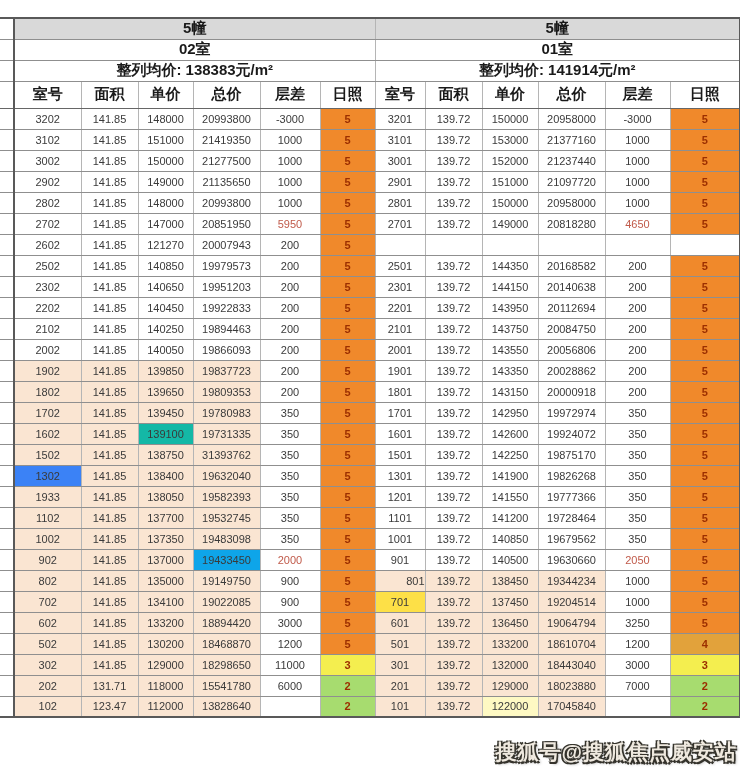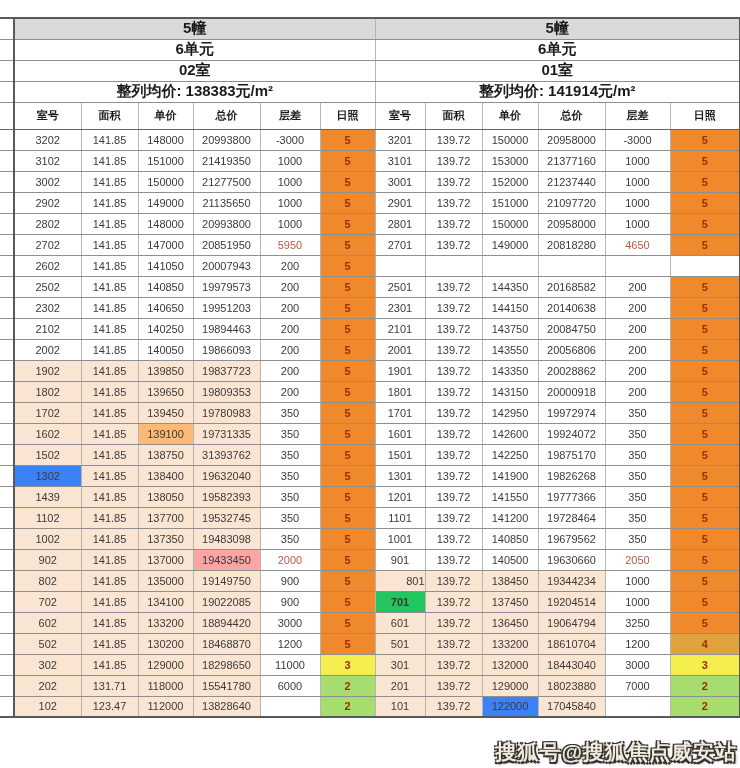--- a/index.html
+++ b/index.html
@@ -18,21 +18,21 @@
   td{
     border:1px solid #b5b5b5;
     border-top-color:#8f8f8f;border-bottom-color:#8f8f8f;
     text-align:center;vertical-align:middle;
     padding:0;overflow:hidden;white-space:nowrap;
   }
   td.sliver{border-left:none;border-right:2px solid #595959;background:#ffffff;}
   thead tr{height:21px;}
   thead tr.cols{height:27px;}
   .hdr{font-weight:700;font-size:15px;color:#1a1a1a;}
-  .colhdr{font-weight:700;font-size:11px;color:#1a1a1a;}
+  .colhdr{font-weight:700;font-size:15px;color:#1a1a1a;}
   tr.cols td{border-bottom:1.5px solid #666666;}
   tbody tr{height:21px;}
   td.num{font-size:11px;color:#3a3a3a;}
   td.sun{font-weight:700;}
   .watermark{
     position:absolute;right:3px;bottom:2px;
     font-size:21px;font-weight:800;letter-spacing:1px;
     color:#efe9df;
     text-shadow:-1.5px -1.5px 0 #35332c,1.5px -1.5px 0 #35332c,
                 -1.5px 1.5px 0 #35332c,1.5px 1.5px 0 #35332c,
@@ -60,25 +60,20 @@
         <col style="width:70px">
     </colgroup>
     <thead>
       <tr>
         <td class="sliver"></td>
         <td class="hdr gray" colspan="6" style="background: rgb(217, 217, 217);">5幢</td>
         <td class="hdr gray" colspan="6" style="background: rgb(217, 217, 217);">5幢</td>
       </tr>
       <tr>
         <td class="sliver"></td>
-        <td class="hdr" colspan="6">6单元</td>
-        <td class="hdr" colspan="6">6单元</td>
-      </tr>
-      <tr>
-        <td class="sliver"></td>
         <td class="hdr" colspan="6">02室</td>
         <td class="hdr" colspan="6">01室</td>
       </tr>
       <tr>
         <td class="sliver"></td>
         <td class="hdr" colspan="6">整列均价: 138383元/m²</td>
         <td class="hdr" colspan="6">整列均价: 141914元/m²</td>
       </tr>
       <tr class="cols">
         <td class="sliver"></td>
@@ -184,21 +179,21 @@
           <td class="num">139.72</td>
           <td class="num">149000</td>
           <td class="num">20818280</td>
           <td class="num" style="color: rgb(192, 90, 74);">4650</td>
           <td class="num sun" style="background: rgb(240, 137, 43); color: rgb(156, 47, 0);">5</td>
         </tr>
         <tr>
           <td class="sliver"></td>
           <td class="num">2602</td>
           <td class="num">141.85</td>
-          <td class="num">141050</td>
+          <td class="num">121270</td>
           <td class="num">20007943</td>
           <td class="num">200</td>
           <td class="num sun" style="background: rgb(240, 137, 43); color: rgb(156, 47, 0);">5</td>
           <td class="num"></td>
           <td class="num"></td>
           <td class="num"></td>
           <td class="num"></td>
           <td class="num"></td>
           <td class="num"></td>
         </tr>
@@ -227,20 +222,35 @@
           <td class="num sun" style="background: rgb(240, 137, 43); color: rgb(156, 47, 0);">5</td>
           <td class="num">2301</td>
           <td class="num">139.72</td>
           <td class="num">144150</td>
           <td class="num">20140638</td>
           <td class="num">200</td>
           <td class="num sun" style="background: rgb(240, 137, 43); color: rgb(156, 47, 0);">5</td>
         </tr>
         <tr>
           <td class="sliver"></td>
+          <td class="num">2202</td>
+          <td class="num">141.85</td>
+          <td class="num">140450</td>
+          <td class="num">19922833</td>
+          <td class="num">200</td>
+          <td class="num sun" style="background: rgb(240, 137, 43); color: rgb(156, 47, 0);">5</td>
+          <td class="num">2201</td>
+          <td class="num">139.72</td>
+          <td class="num">143950</td>
+          <td class="num">20112694</td>
+          <td class="num">200</td>
+          <td class="num sun" style="background: rgb(240, 137, 43); color: rgb(156, 47, 0);">5</td>
+        </tr>
+        <tr>
+          <td class="sliver"></td>
           <td class="num">2102</td>
           <td class="num">141.85</td>
           <td class="num">140250</td>
           <td class="num">19894463</td>
           <td class="num">200</td>
           <td class="num sun" style="background: rgb(240, 137, 43); color: rgb(156, 47, 0);">5</td>
           <td class="num">2101</td>
           <td class="num">139.72</td>
           <td class="num">143750</td>
           <td class="num">20084750</td>
@@ -304,21 +314,21 @@
           <td class="num">139.72</td>
           <td class="num">142950</td>
           <td class="num">19972974</td>
           <td class="num">350</td>
           <td class="num sun" style="background: rgb(240, 137, 43); color: rgb(156, 47, 0);">5</td>
         </tr>
         <tr>
           <td class="sliver"></td>
           <td class="num" style="background: rgb(250, 229, 210);">1602</td>
           <td class="num" style="background: rgb(250, 229, 210);">141.85</td>
-          <td class="num" style="background: #fdba74;">139100</td>
+          <td class="num" style="background: #14b8a6;">139100</td>
           <td class="num" style="background: rgb(250, 229, 210);">19731335</td>
           <td class="num">350</td>
           <td class="num sun" style="background: rgb(240, 137, 43); color: rgb(156, 47, 0);">5</td>
           <td class="num">1601</td>
           <td class="num">139.72</td>
           <td class="num">142600</td>
           <td class="num">19924072</td>
           <td class="num">350</td>
           <td class="num sun" style="background: rgb(240, 137, 43); color: rgb(156, 47, 0);">5</td>
         </tr>
@@ -347,21 +357,21 @@
           <td class="num sun" style="background: rgb(240, 137, 43); color: rgb(156, 47, 0);">5</td>
           <td class="num">1301</td>
           <td class="num">139.72</td>
           <td class="num">141900</td>
           <td class="num">19826268</td>
           <td class="num">350</td>
           <td class="num sun" style="background: rgb(240, 137, 43); color: rgb(156, 47, 0);">5</td>
         </tr>
         <tr>
           <td class="sliver"></td>
-          <td class="num" style="background: rgb(250, 229, 210);">1439</td>
+          <td class="num" style="background: rgb(250, 229, 210);">1933</td>
           <td class="num" style="background: rgb(250, 229, 210);">141.85</td>
           <td class="num" style="background: rgb(250, 229, 210);">138050</td>
           <td class="num" style="background: rgb(250, 229, 210);">19582393</td>
           <td class="num">350</td>
           <td class="num sun" style="background: rgb(240, 137, 43); color: rgb(156, 47, 0);">5</td>
           <td class="num">1201</td>
           <td class="num">139.72</td>
           <td class="num">141550</td>
           <td class="num">19777366</td>
           <td class="num">350</td>
@@ -395,21 +405,21 @@
           <td class="num">140850</td>
           <td class="num">19679562</td>
           <td class="num">350</td>
           <td class="num sun" style="background: rgb(240, 137, 43); color: rgb(156, 47, 0);">5</td>
         </tr>
         <tr>
           <td class="sliver"></td>
           <td class="num" style="background: rgb(250, 229, 210);">902</td>
           <td class="num" style="background: rgb(250, 229, 210);">141.85</td>
           <td class="num" style="background: rgb(250, 229, 210);">137000</td>
-          <td class="num" style="background: #fca5a5;">19433450</td>
+          <td class="num" style="background: #0ea5e9;">19433450</td>
           <td class="num" style="color: rgb(192, 90, 74);">2000</td>
           <td class="num sun" style="background: rgb(240, 137, 43); color: rgb(156, 47, 0);">5</td>
           <td class="num">901</td>
           <td class="num">139.72</td>
           <td class="num">140500</td>
           <td class="num">19630660</td>
           <td class="num" style="color: rgb(192, 90, 74);">2050</td>
           <td class="num sun" style="background: rgb(240, 137, 43); color: rgb(156, 47, 0);">5</td>
         </tr>
         <tr>
@@ -428,21 +438,21 @@
           <td class="num sun" style="background: rgb(240, 137, 43); color: rgb(156, 47, 0);">5</td>
         </tr>
         <tr>
           <td class="sliver"></td>
           <td class="num" style="background: rgb(250, 229, 210);">702</td>
           <td class="num" style="background: rgb(250, 229, 210);">141.85</td>
           <td class="num" style="background: rgb(250, 229, 210);">134100</td>
           <td class="num" style="background: rgb(250, 229, 210);">19022085</td>
           <td class="num">900</td>
           <td class="num sun" style="background: rgb(240, 137, 43); color: rgb(156, 47, 0);">5</td>
-          <td class="num" style="background: #22c55e; font-weight: bold;">701</td>
+          <td class="num" style="background: #fde047;">701</td>
           <td class="num" style="background: rgb(250, 229, 210);">139.72</td>
           <td class="num" style="background: rgb(250, 229, 210);">137450</td>
           <td class="num" style="background: rgb(250, 229, 210);">19204514</td>
           <td class="num">1000</td>
           <td class="num sun" style="background: rgb(240, 137, 43); color: rgb(156, 47, 0);">5</td>
         </tr>
         <tr>
           <td class="sliver"></td>
           <td class="num" style="background: rgb(250, 229, 210);">602</td>
           <td class="num" style="background: rgb(250, 229, 210);">141.85</td>
@@ -505,21 +515,21 @@
         <tr>
           <td class="sliver"></td>
           <td class="num" style="background: rgb(250, 229, 210);">102</td>
           <td class="num" style="background: rgb(250, 229, 210);">123.47</td>
           <td class="num" style="background: rgb(250, 229, 210);">112000</td>
           <td class="num" style="background: rgb(250, 229, 210);">13828640</td>
           <td class="num"></td>
           <td class="num sun" style="background: rgb(167, 220, 111); color: rgb(156, 47, 0);">2</td>
           <td class="num" style="background: rgb(250, 229, 210);">101</td>
           <td class="num" style="background: rgb(250, 229, 210);">139.72</td>
-          <td class="num" style="background: #3b82f6;">122000</td>
+          <td class="num" style="background: #fef9c3;">122000</td>
           <td class="num" style="background: rgb(250, 229, 210);">17045840</td>
           <td class="num"></td>
           <td class="num sun" style="background: rgb(167, 220, 111); color: rgb(156, 47, 0);">2</td>
         </tr>
       </tbody>
   </table>
 </div>
 
 <div class="watermark">搜狐号@搜狐焦点威安站</div>
 

